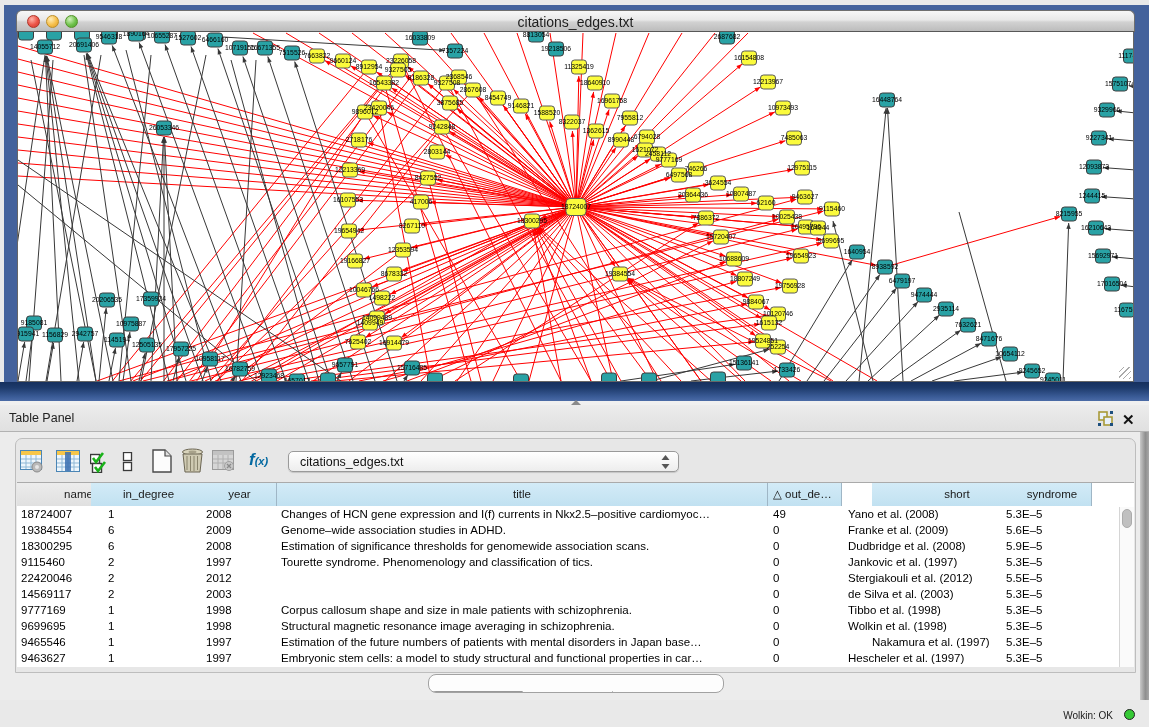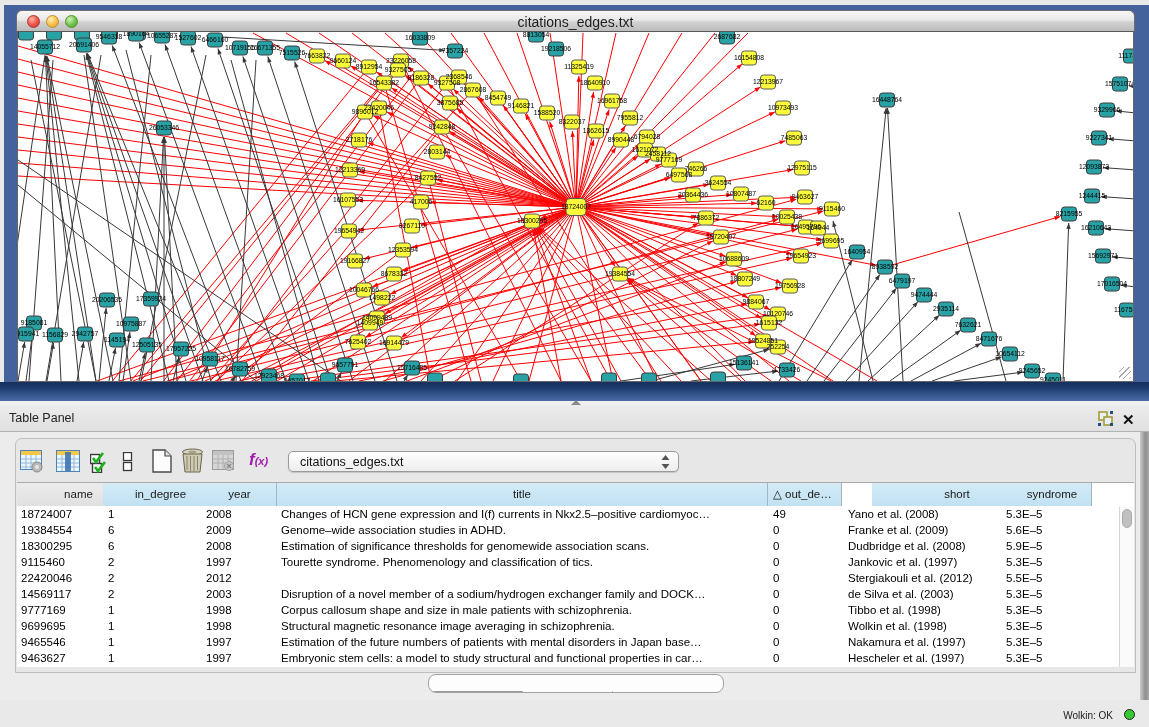--- a/index.html
+++ b/index.html
@@ -797,32 +797,32 @@
  <path d="M2 6 L4 24 L19 24 L21 6 Z" fill="#cfcab2" stroke="#6b6552"></path>
  <path d="M6 8v14M9.5 8v15M13 8v15M16.5 8v14" stroke="#8a846c" fill="none"></path>
 </svg>
 <svg class="ico" style="left:212px;top:450px" width="24" height="22">
  <rect x="0.5" y="0.5" width="21" height="19" fill="#d6d6d6" stroke="#9a9a9a"></rect>
  <rect x="1" y="1" width="20" height="4" fill="#c2c2c2"></rect>
  <path d="M1 9h20M1 13h20M6 5v14M11 5v14M16 5v14" stroke="#b0b0b0" fill="none"></path>
  <circle cx="17" cy="16" r="4.5" fill="#c8c8c8" stroke="#a0a0a0"></circle>
  <path d="M15 14 L19 18 M19 14 L15 18" stroke="#8a8a8a" stroke-width="1.3"></path>
 </svg>
-<div style="position:absolute;left:249px;top:450px;font-size:17px;font-style:italic;font-weight:bold;color:#a21caf">f<span style="font-size:11px">(x)</span></div>
+<div style="position:absolute;left:249px;top:450px;font-size:17px;font-style:italic;font-weight:bold;color:#0369a1">f<span style="font-size:11px">(x)</span></div>
 <div id="combo">
     <span>citations_edges.txt</span>
  <svg style="position:absolute;right:8px;top:3px" width="9" height="14">
   <path d="M4.5 0 L8.5 5 L0.5 5 Z" fill="#555"></path>
       <path d="M4.5 14 L8.5 9 L0.5 9 Z" fill="#555"></path>
  </svg>
 </div>
 
 <div style="position:absolute;left:17px;top:482px;width:1117px;height:1px;background:#aaa"></div>
 <div class="th thg" style="left:17px;width:108px;text-indent:16px">name</div>
-<div class="th" style="left:103px;width:116px">in_degree</div>
+<div class="th" style="left:91px;width:116px">in_degree</div>
 <div class="th" style="left:203px;width:74px">year</div>
 <div class="th" style="left:277px;width:491px">title</div>
 <div class="th" style="left:768px;width:74px;text-align:left;padding-left:5px">△ out_de…</div>
 <div class="th" style="left:872px;width:171px">short</div>
 <div class="th" style="left:1013px;width:79px">syndrome</div>
 <div class="trow" style="top:507px">
 <span style="left:4px">18724007</span>
     <span style="left:91px">1</span>
 <span style="left:189px">2008</span>
     <span style="left:264px">Changes of HCN gene expression and I(f) currents in Nkx2.5–positive cardiomyoc…</span>
@@ -862,21 +862,20 @@
     <span style="left:91px">2</span>
 <span style="left:189px">2012</span>
 <span style="left:756px">0</span>
     <span style="left:831px">Stergiakouli et al. (2012)</span>
 <span style="left:989px">5.5E–5</span>
   </div>
 <div class="trow" style="top:587px">
 <span style="left:4px">14569117</span>
     <span style="left:91px">2</span>
 <span style="left:189px">2003</span>
-    <span style="left:264px">Disruption of a novel member of a sodium/hydrogen exchanger family and DOCK…</span>
 <span style="left:756px">0</span>
     <span style="left:831px">de Silva et al. (2003)</span>
 <span style="left:989px">5.3E–5</span>
   </div>
 <div class="trow" style="top:603px">
 <span style="left:4px">9777169</span>
     <span style="left:91px">1</span>
 <span style="left:189px">1998</span>
     <span style="left:264px">Corpus callosum shape and size in male patients with schizophrenia.</span>
 <span style="left:756px">0</span>
@@ -891,21 +890,21 @@
 <span style="left:756px">0</span>
     <span style="left:831px">Wolkin et al. (1998)</span>
 <span style="left:989px">5.3E–5</span>
   </div>
 <div class="trow" style="top:635px">
 <span style="left:4px">9465546</span>
     <span style="left:91px">1</span>
 <span style="left:189px">1997</span>
     <span style="left:264px">Estimation of the future numbers of patients with mental disorders in Japan base…</span>
 <span style="left:756px">0</span>
-    <span style="left:831px">Nakamura et al. (1997)</span>
+    <span style="left:855px">Nakamura et al. (1997)</span>
 <span style="left:989px">5.3E–5</span>
   </div>
 <div class="trow" style="top:651px">
 <span style="left:4px">9463627</span>
     <span style="left:91px">1</span>
 <span style="left:189px">1997</span>
     <span style="left:264px">Embryonic stem cells: a model to study structural and functional properties in car…</span>
 <span style="left:756px">0</span>
     <span style="left:831px">Hescheler et al. (1997)</span>
 <span style="left:989px">5.3E–5</span>

